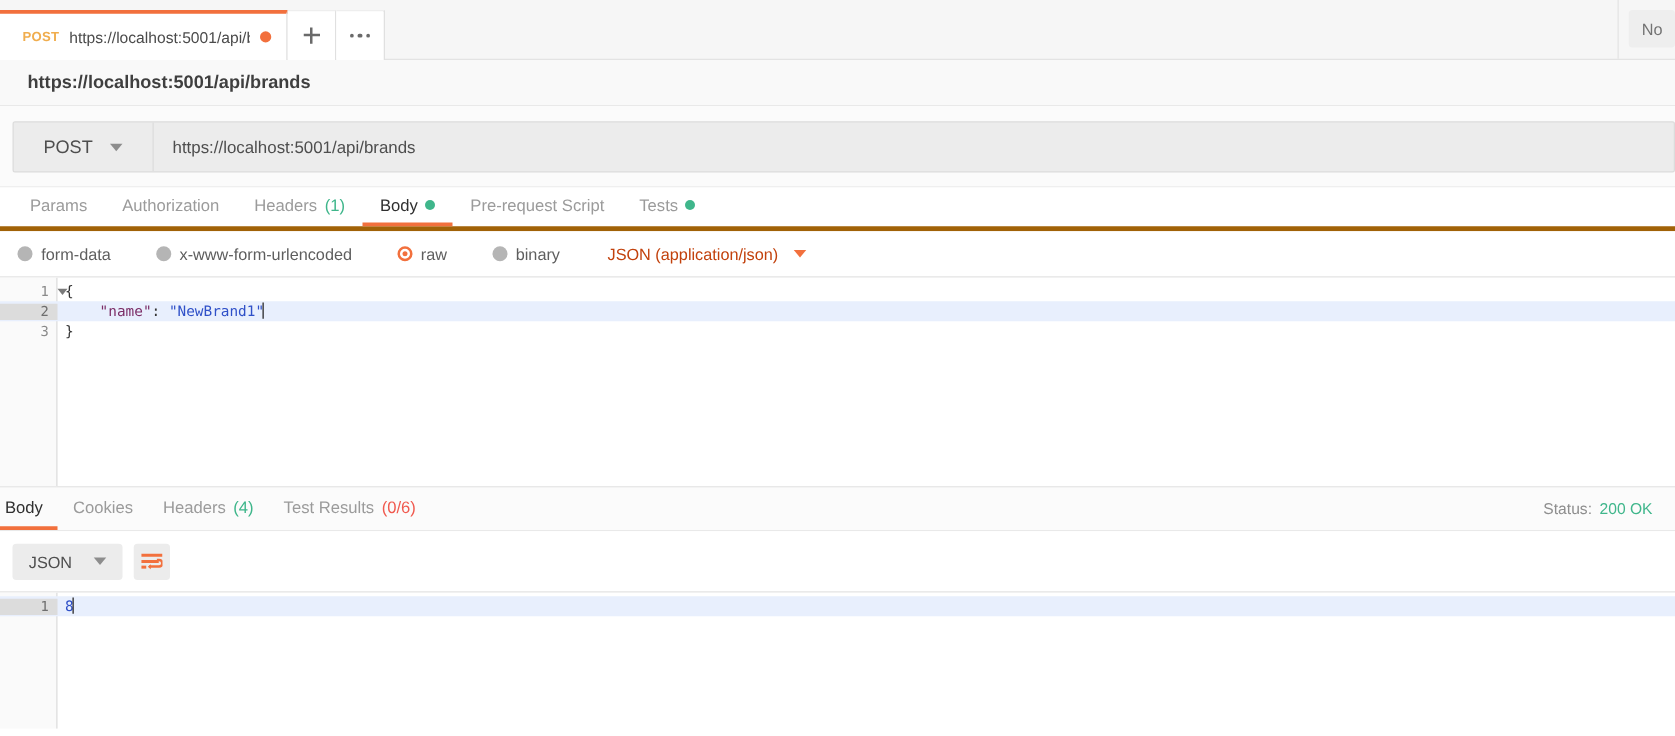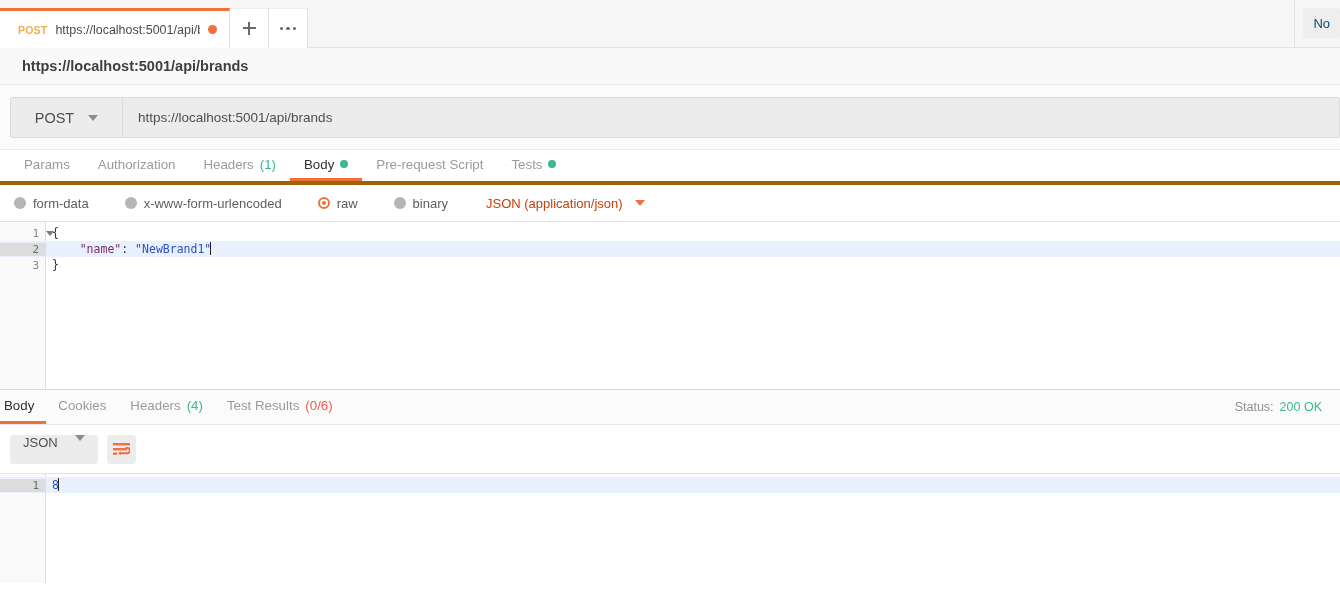--- a/index.html
+++ b/index.html
@@ -103,21 +103,21 @@
     flex: 0 0 auto;
   }
   .env-select {
     height: 30px;
     background: #eeeeee;
     border-radius: 3px;
     display: flex;
     align-items: center;
     padding: 0 10px;
     margin: 0 0 9px 8px;
-    color: #0c4a6e;
+    color: #737373;
     font-size: 13px;
     white-space: nowrap;
     overflow: hidden;
     flex: 0 0 auto;
   }
 
   
   .req-title-bar {
     height: 37px;
     background: #f9f9f9;
@@ -361,20 +361,21 @@
   .seg {
     display: flex;
     align-items: center;
     padding: 0 17px;
     font-size: 13px;
     color: #a0a0a0;
   }
   .seg.active { color: #3c3c3c; }
   .format-select {
     display: flex;
+    align-items: center;
     gap: 17px;
     background: #ececec;
     border-radius: 3px;
     height: 29px;
     padding: 0 13px;
     color: #4e4e4e;
     font-size: 13px;
   }
   .wrap-btn {
     width: 29px; height: 29px;

